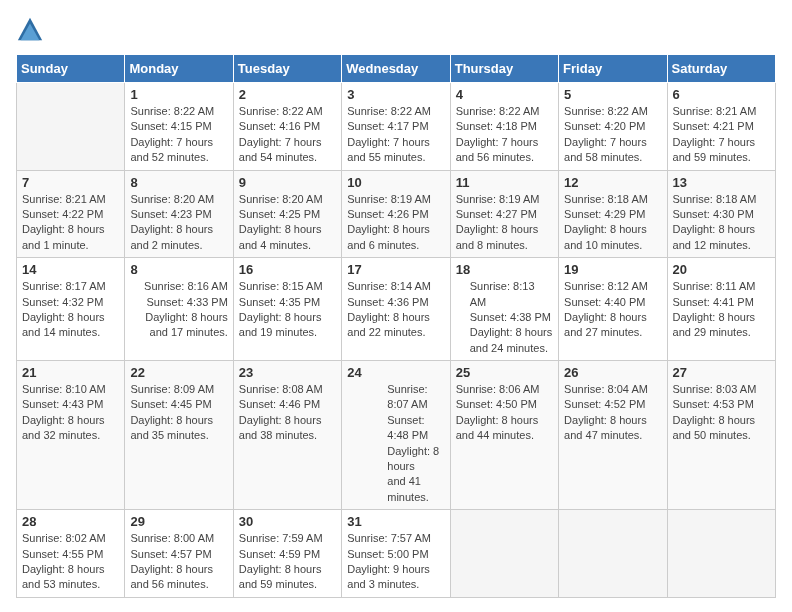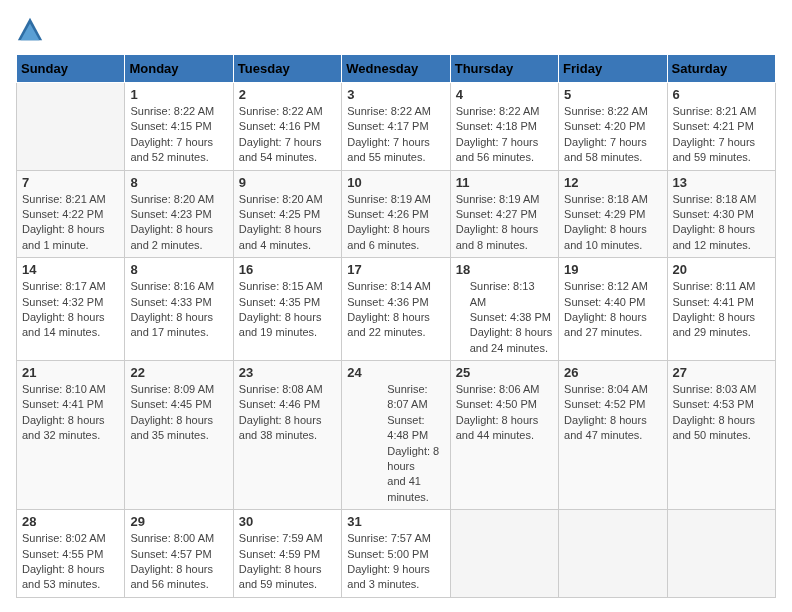--- a/index.html
+++ b/index.html
@@ -52,21 +52,21 @@
       font-size: 15px;
       color: #555;
     }
     .calendar {
       width: 100%;
       border-collapse: collapse;
       font-size: 11px;
     }
     .calendar th {
       background: #3a77b8;
-      color: #000000;
+      color: #ffffff;
       padding: 6px 4px;
       text-align: left;
       font-size: 13px;
       font-weight: bold;
       border: 1px solid #fff;
     }
     .calendar td {
       border: 1px solid #ccc;
       vertical-align: top;
       padding: 4px 5px;
@@ -224,21 +224,21 @@
       <tr>
         <td>
           <div class="day-number">14</div>
           <div class="day-info" style="white-space: pre-line;">Sunrise: 8:17 AM
 Sunset: 4:32 PM
 Daylight: 8 hours
 and 14 minutes.</div>
         </td>
         <td>
           <div class="day-number">8</div>
-          <div class="day-info" style="white-space: pre-line;">Sunrise: 8:16 AM
+          <div class="day-info" style="white-space: pre-line; text-align: right;">Sunrise: 8:16 AM
 Sunset: 4:33 PM
 Daylight: 8 hours
 and 17 minutes.</div>
         </td>
         <td>
           <div class="day-number">16</div>
           <div class="day-info" style="white-space: pre-line;">Sunrise: 8:15 AM
 Sunset: 4:35 PM
 Daylight: 8 hours
 and 19 minutes.</div>
@@ -269,21 +269,21 @@
           <div class="day-info" style="white-space: pre-line;">Sunrise: 8:11 AM
 Sunset: 4:41 PM
 Daylight: 8 hours
 and 29 minutes.</div>
         </td>
       </tr>
       <tr>
         <td>
           <div class="day-number">21</div>
           <div class="day-info" style="white-space: pre-line;">Sunrise: 8:10 AM
-Sunset: 4:41 PM
+Sunset: 4:43 PM
 Daylight: 8 hours
 and 32 minutes.</div>
         </td>
         <td>
           <div class="day-number">22</div>
           <div class="day-info" style="white-space: pre-line;">Sunrise: 8:09 AM
 Sunset: 4:45 PM
 Daylight: 8 hours
 and 35 minutes.</div>
         </td>

